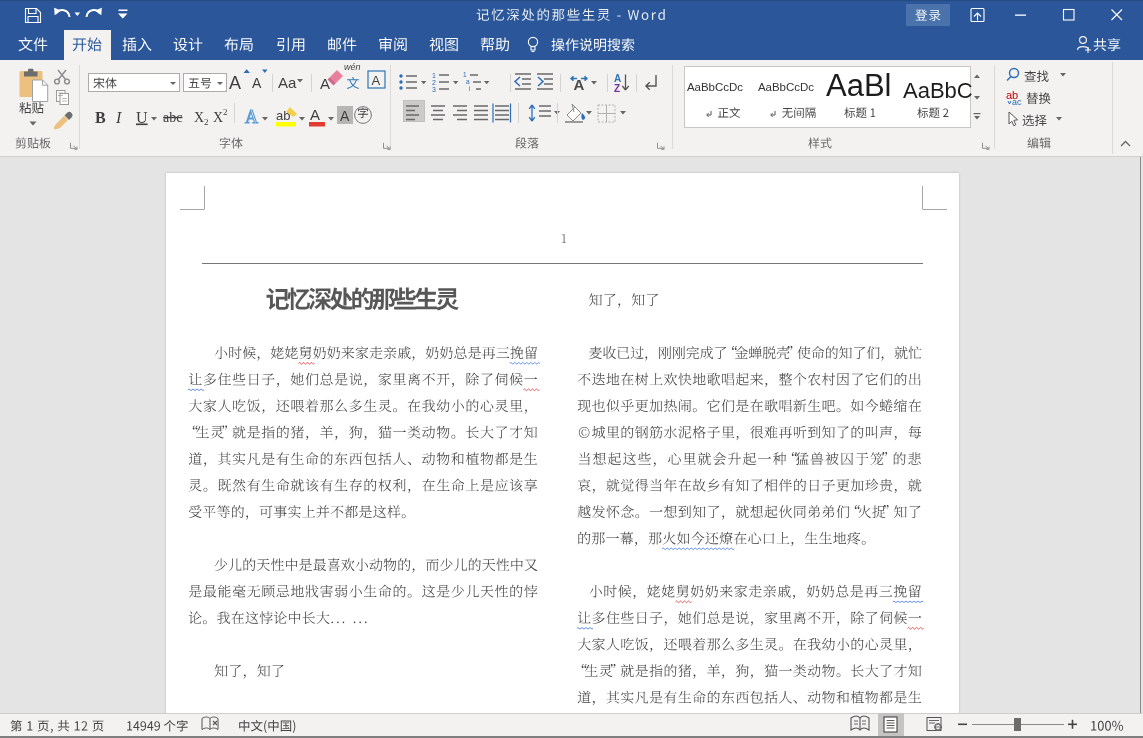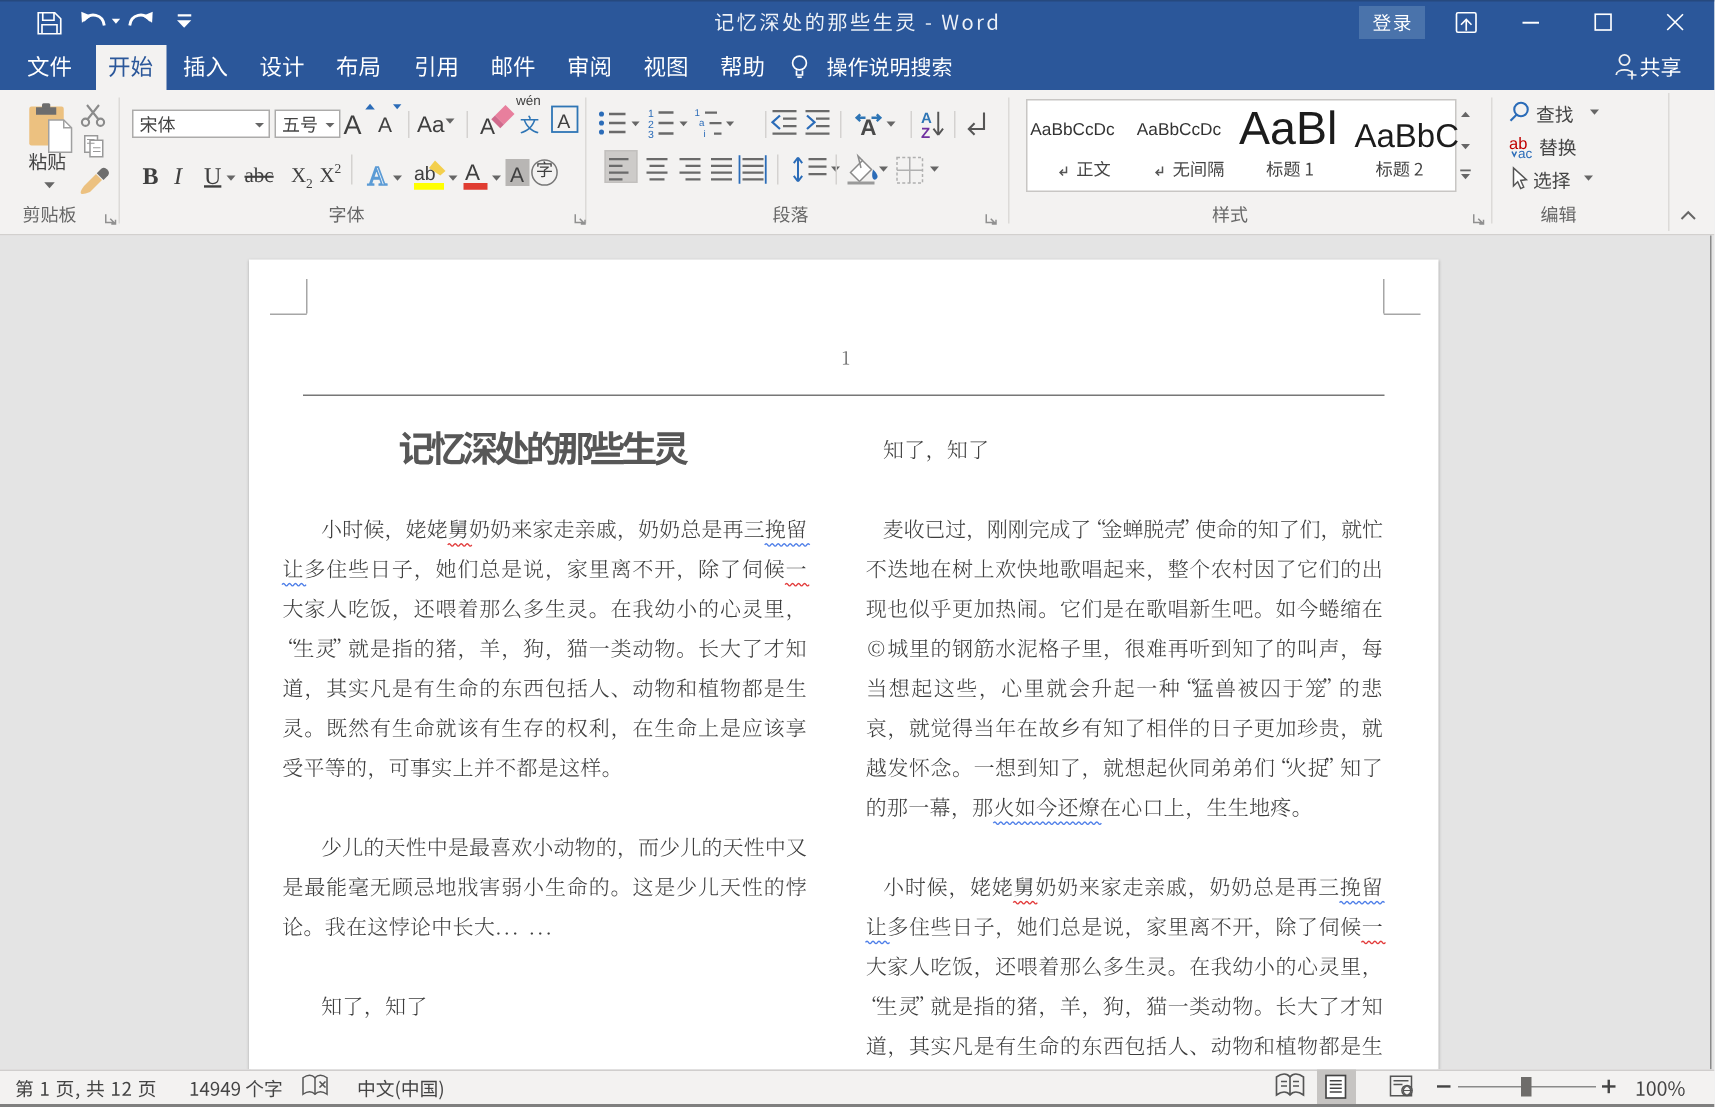--- a/index.html
+++ b/index.html
@@ -98,21 +98,21 @@
     <span class="arr"></span>
   </div>
 
   <div class="abs" style="left:684px;top:66px;width:300px;height:62px;background:#fff;border:1px solid #c8c6c4;"></div>
   <div class="abs" style="left:970px;top:66px;width:14px;height:62px;background:#f3f2f1;border-left:1px solid #c8c6c4;"></div>
 
   <div class="lat" style="left:684px;top:81px;width:62px;text-align:center;font-size:11.5px;color:#333;">AaBbCcDc</div>
   <div class="lat" style="left:755px;top:81px;width:62px;text-align:center;font-size:11.5px;color:#333;">AaBbCcDc</div>
   <div class="lat" style="left:826px;top:68px;width:68px;text-align:left;font-size:31px;color:#1c1c1c;">AaBl</div>
   <div class="lat" style="left:903px;top:78px;width:62px;text-align:center;font-size:22px;color:#1c1c1c;">AaBbC</div>
-  <div class="lat" style="left:344px;top:62px;font-size:9px;color:#3f3f3f;">wén</div>
+  <div class="lat" style="left:344px;top:62px;font-size:9px;font-style:italic;color:#3f3f3f;">wén</div>
 
   <svg class="abs" style="left:970px;top:66px" width="14" height="62" viewBox="0 0 14 62">
     <path d="M4 12 l3 -3.5 3 3.5 z" fill="#666"></path>
     <path d="M4 30 l3 3.5 3 -3.5 z" fill="#666"></path>
     <rect x="3.5" y="47" width="7" height="1.2" fill="#666"></rect>
     <path d="M4 50 l3 3.5 3 -3.5 z" fill="#666"></path>
   </svg>
 
   <svg id="ribicons" class="abs" style="left:0;top:60px" width="1143" height="97" viewBox="0 0 1143 97">
 

